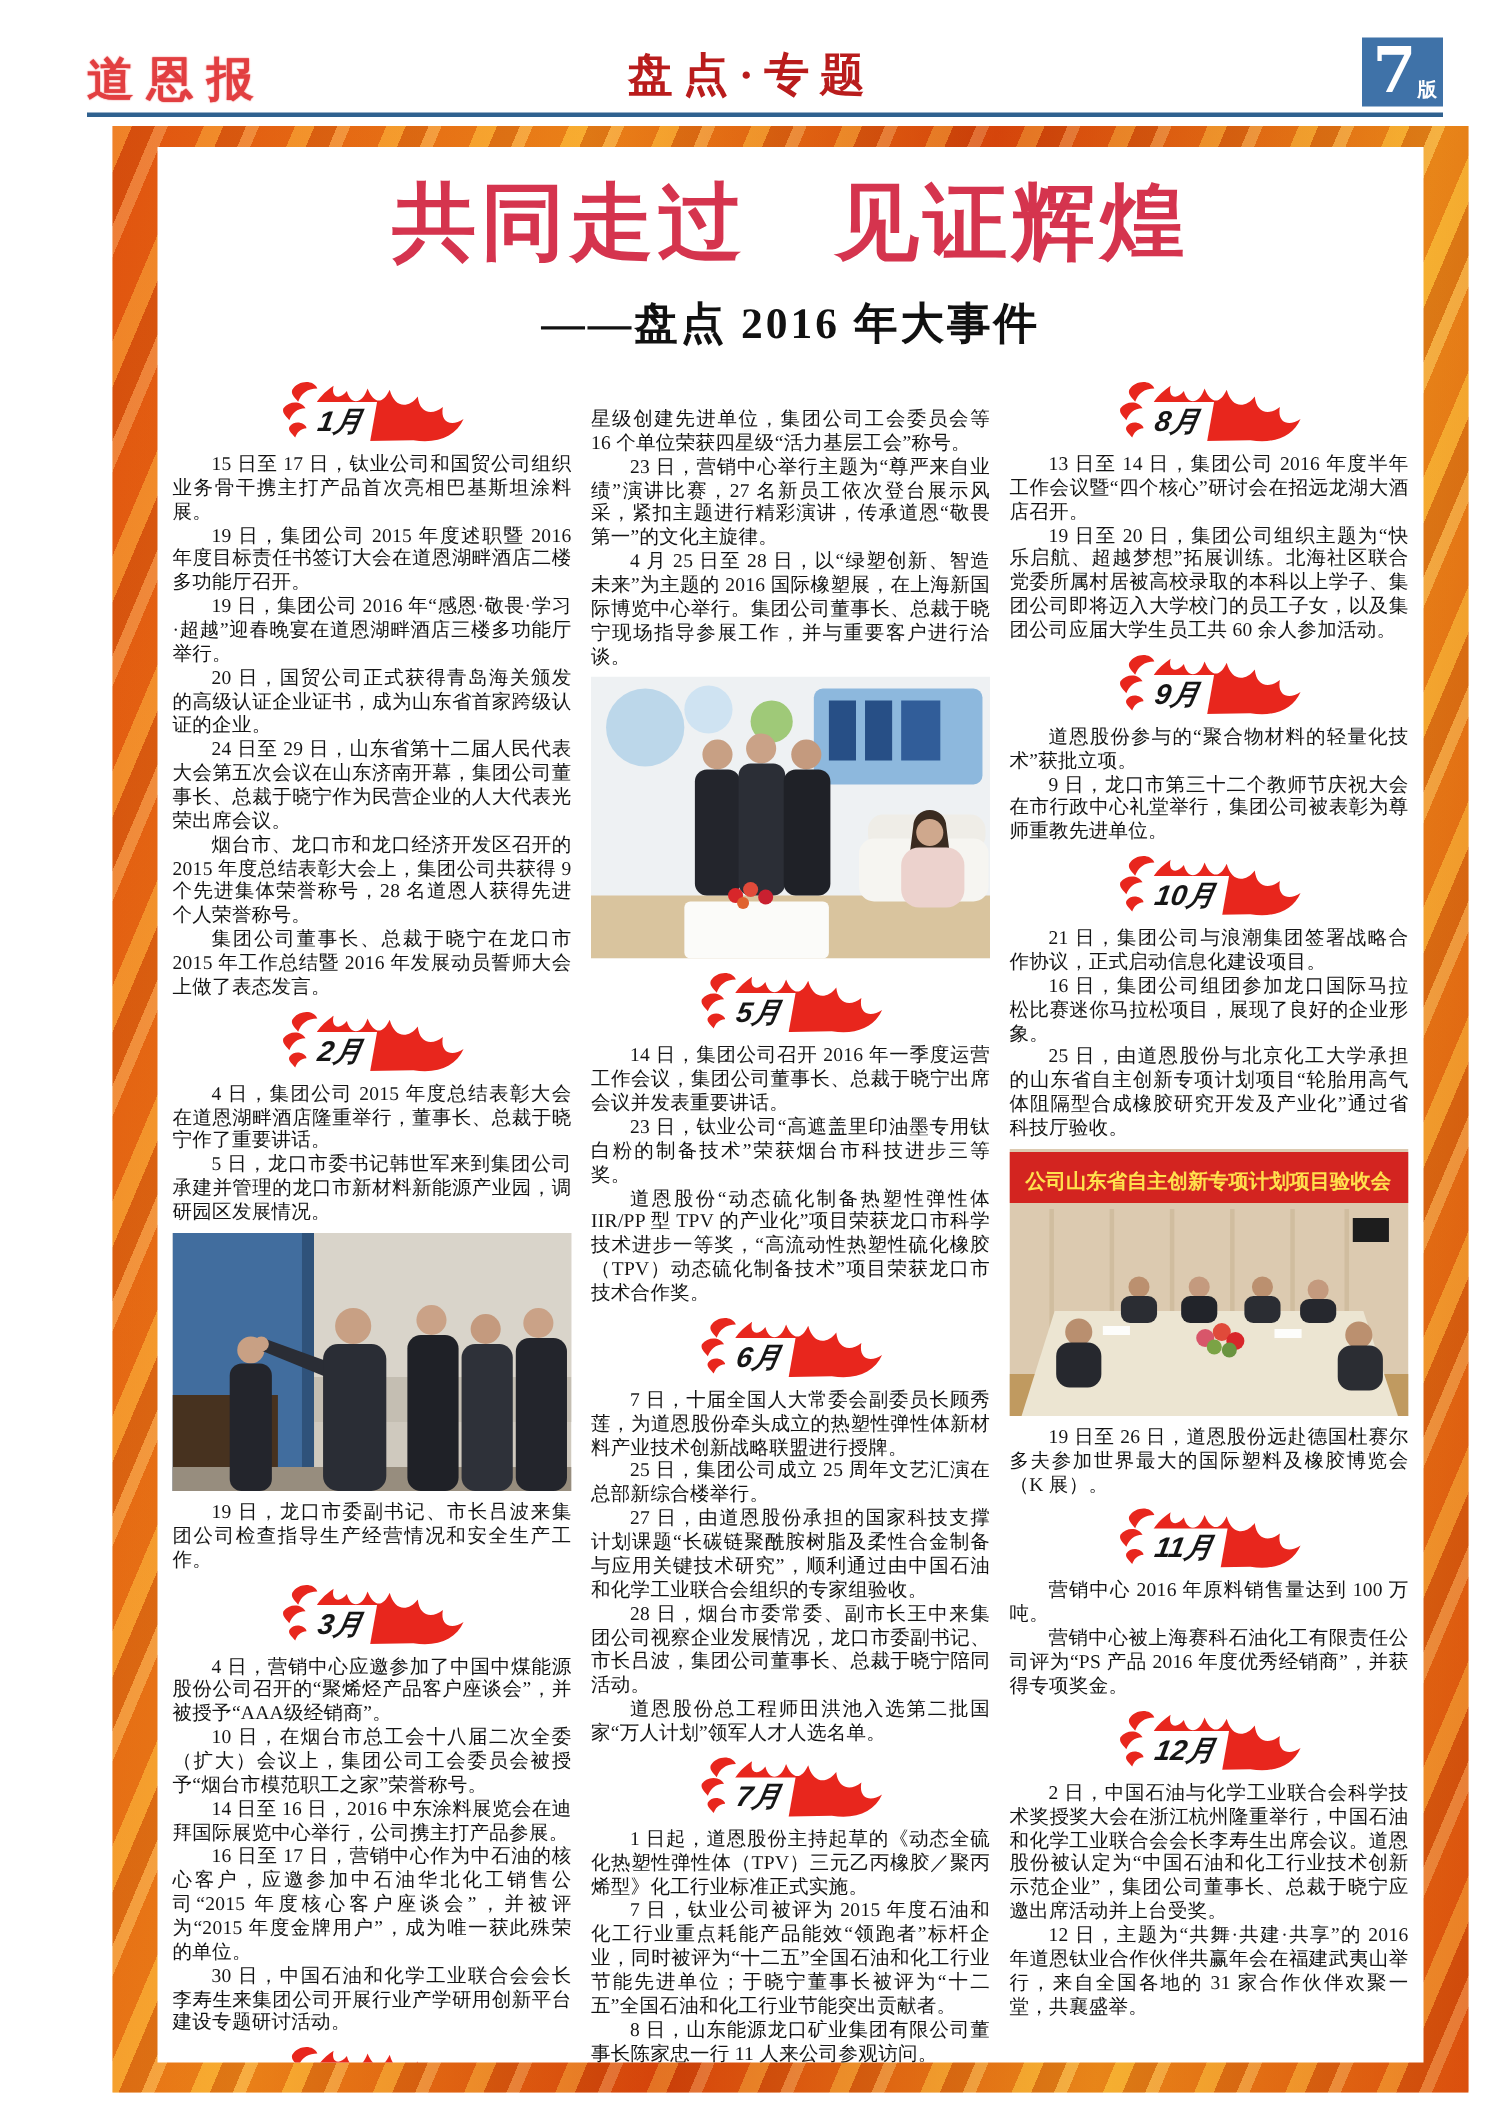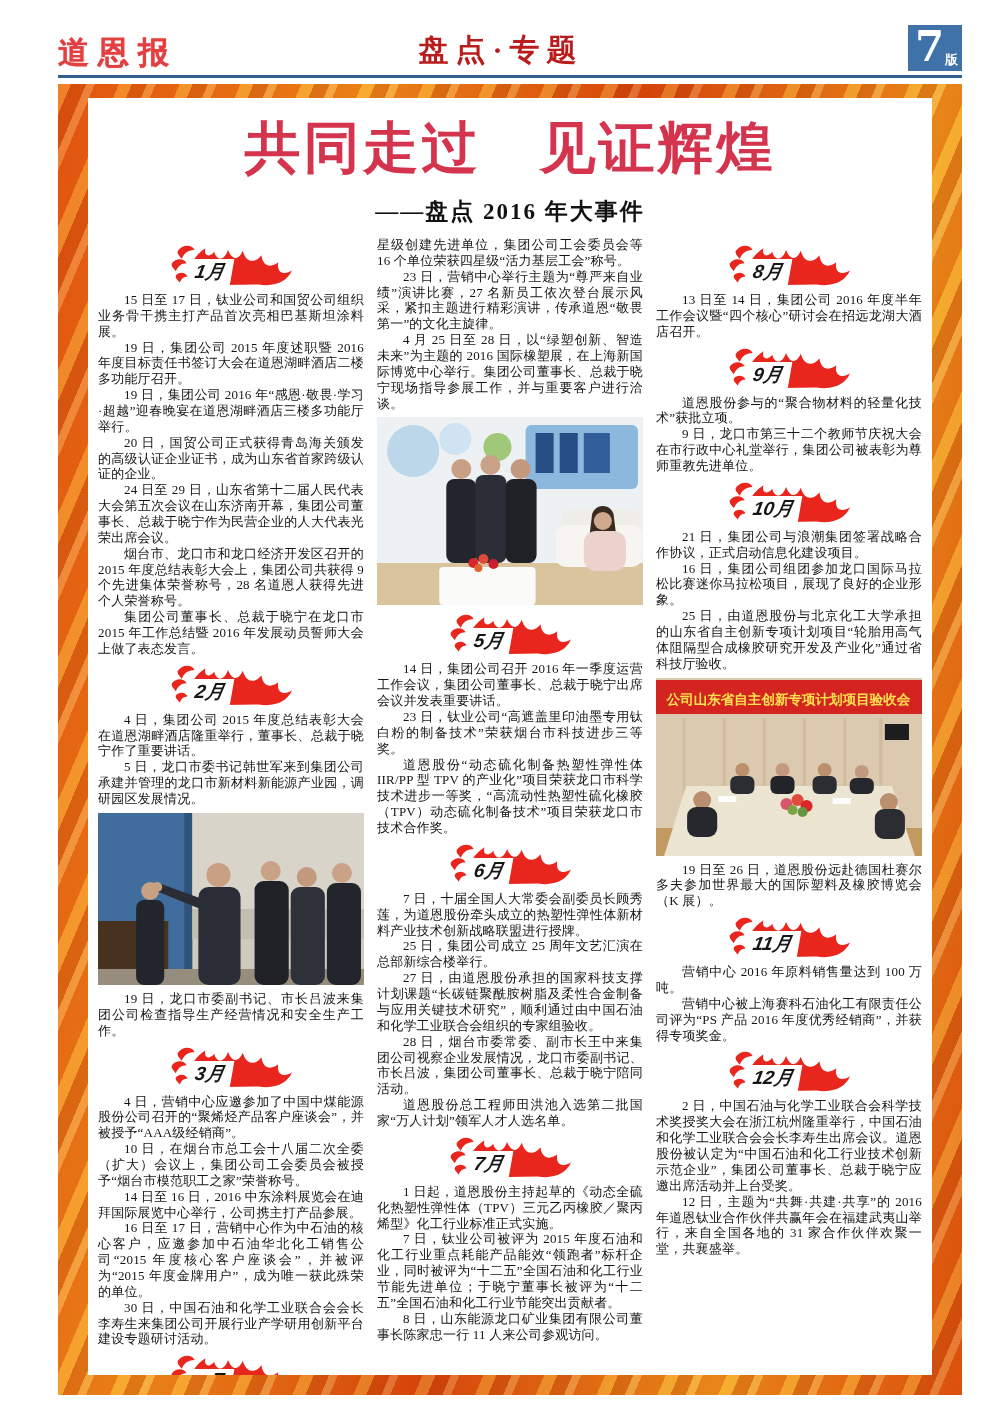--- a/index.html
+++ b/index.html
@@ -29,52 +29,52 @@
     font-family:"DejaVu Serif",serif;font-weight:bold;
   }
   .page-box .unit{
     position:absolute;right:4px;bottom:2px;font-size:13px;font-weight:bold;
   }
   .header-rule{
     position:absolute;left:58px;top:75px;width:904px;height:3px;background:#2f618f;
   }
   
   .frame{
-    position:absolute;left:58px;top:84px;width:904px;height:1311px;
+    position:absolute;left:75px;top:84px;width:904px;height:1311px;
     background:
       repeating-linear-gradient(113deg,
         rgba(255,214,90,.30) 0 12px,
         rgba(170,40,0,.30) 12px 26px,
         rgba(255,240,190,.22) 26px 34px,
         rgba(205,62,8,.28) 34px 56px),
       linear-gradient(100deg,#e85c12,#f59a1e 28%,#d8470c 52%,#f2a01f 78%,#e0560f);
   }
   .inner{
     position:absolute;left:30px;right:30px;top:14px;bottom:20px;
     background:#ffffff;padding:10px 8px 0;overflow:hidden;
   }
   
   .main-title{
     margin:8px 0 0;text-align:center;
     font-family:"Liberation Sans","DejaVu Sans",sans-serif;
     font-size:56px;line-height:64px;font-weight:bold;color:#d5344e;letter-spacing:3px;
   }
   .subtitle{
     margin:16px 0 10px;text-align:center;
-    font-size:23px;font-weight:bold;color:#111;letter-spacing:2px;
+    font-size:29px;font-weight:bold;color:#111;letter-spacing:2px;
   }
   
   .columns{display:flex;gap:13px;padding:0 2px;align-items:flex-start;}
   .col{flex:1;min-width:0;}
   .para{
     margin:0;font-size:13px;line-height:1.22;color:#141414;
     text-align:justify;text-indent:2em;letter-spacing:.2px;
     font-family:"Liberation Serif","DejaVu Serif",serif;
   }
-  .para.noindent{text-indent:0;}
+  .para.noindent{text-indent:0;margin-top:25px;}
   
   .month-badge{position:relative;width:126px;height:46px;margin:5px auto 4px;}
   .month-badge svg{position:absolute;left:0;top:0;width:126px;height:46px;}
   .month-label{
     position:absolute;left:20px;bottom:2px;background:#fff;
     padding:0 7px 1px;transform:skewX(-10deg);
     font-family:"Liberation Sans","DejaVu Sans",sans-serif;
     font-style:italic;font-weight:800;font-size:19px;color:#161616;
   }
   
@@ -265,20 +265,21 @@
       <g fill="#e8261d">
         <path d="M10 10 C14 3 24 2 27 9 C20 9 16 13 14 19 C11 15 9 13 10 10Z"></path>
         <path d="M4 24 C8 18 16 18 19 24 C13 24 10 28 8 33 C5 29 3 27 4 24Z"></path>
         <path d="M8 38 C11 33 18 34 20 39 C15 39 13 43 12 46 C10 43 7 41 8 38Z"></path>
         <path d="M24 40 C20 28 26 16 38 7 C36 16 42 18 47 11 C49 21 57 22 61 9 C65 20 71 22 76 10 C79 23 88 25 95 15 C96 27 104 30 112 23 C110 35 118 38 126 32 C121 45 108 51 92 48 L40 49 C30 49 26 46 24 40Z"></path>
       </g>
     </svg>
     <span class="month-label">8月</span>
   </div>
           <p class="para">13 日至 14 日，集团公司 2016 年度半年工作会议暨“四个核心”研讨会在招远龙湖大酒店召开。</p>
+          <p class="para">19 日至 20 日，集团公司组织主题为“快乐启航、超越梦想”拓展训练。北海社区联合党委所属村居被高校录取的本科以上学子、集团公司即将迈入大学校门的员工子女，以及集团公司应届大学生员工共 60 余人参加活动。</p>
           <div class="month-badge">
     <svg viewBox="0 0 128 52" preserveAspectRatio="none" aria-hidden="true">
       <g fill="#e8261d">
         <path d="M10 10 C14 3 24 2 27 9 C20 9 16 13 14 19 C11 15 9 13 10 10Z"></path>
         <path d="M4 24 C8 18 16 18 19 24 C13 24 10 28 8 33 C5 29 3 27 4 24Z"></path>
         <path d="M8 38 C11 33 18 34 20 39 C15 39 13 43 12 46 C10 43 7 41 8 38Z"></path>
         <path d="M24 40 C20 28 26 16 38 7 C36 16 42 18 47 11 C49 21 57 22 61 9 C65 20 71 22 76 10 C79 23 88 25 95 15 C96 27 104 30 112 23 C110 35 118 38 126 32 C121 45 108 51 92 48 L40 49 C30 49 26 46 24 40Z"></path>
       </g>
     </svg>
     <span class="month-label">9月</span>

